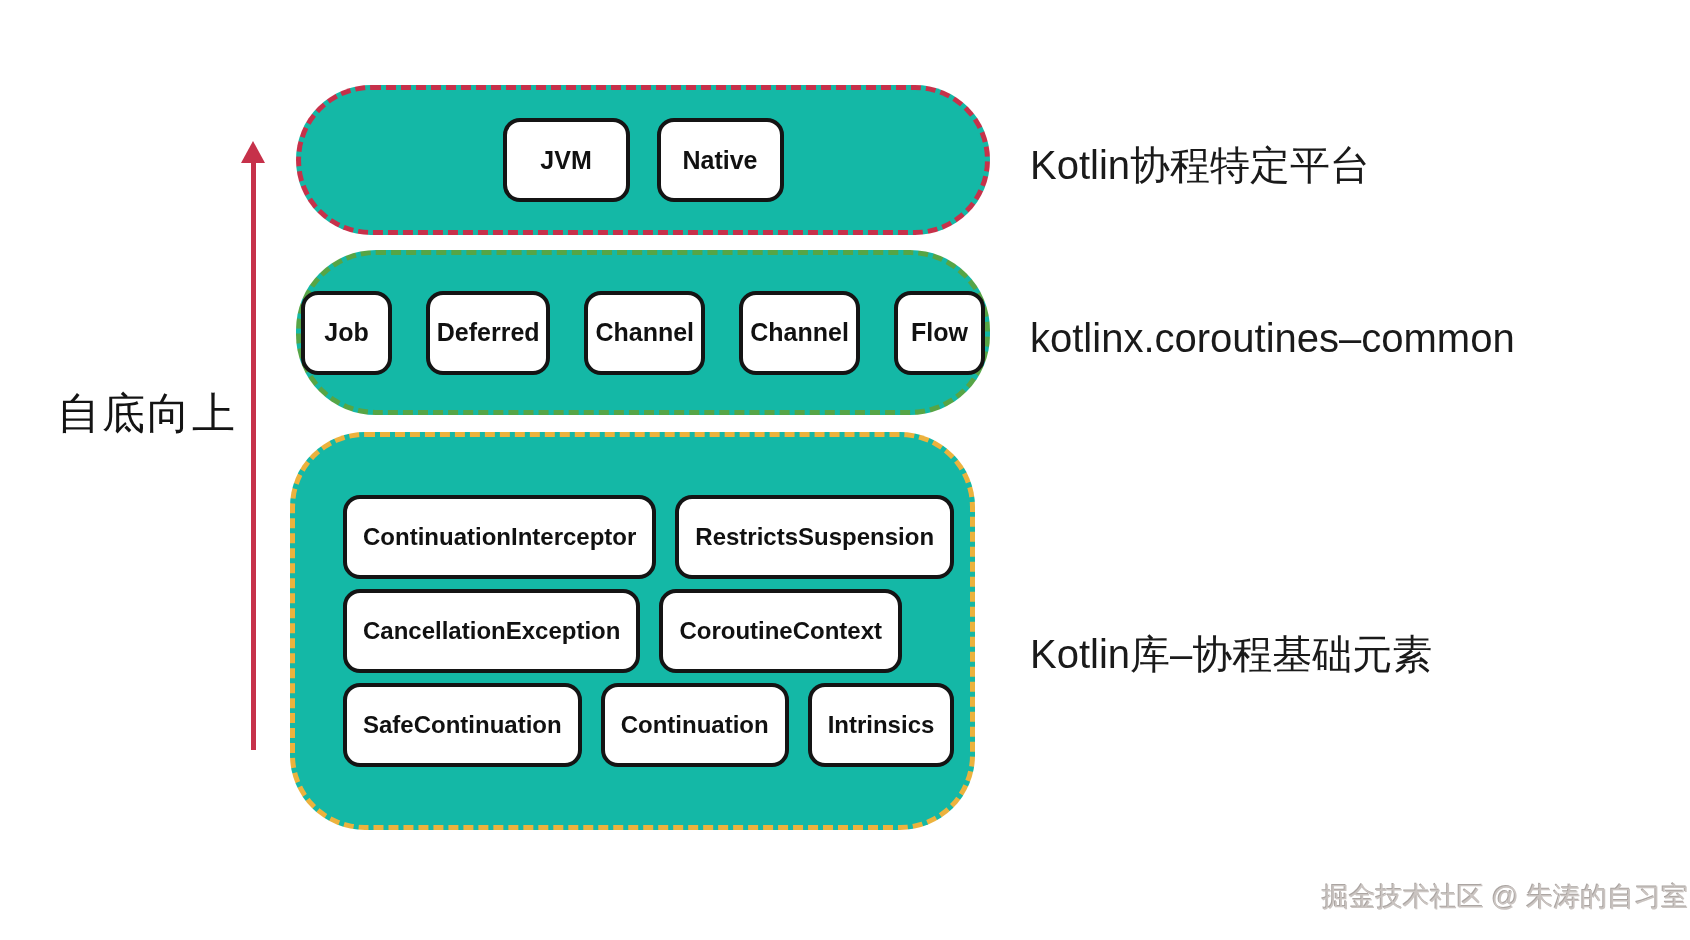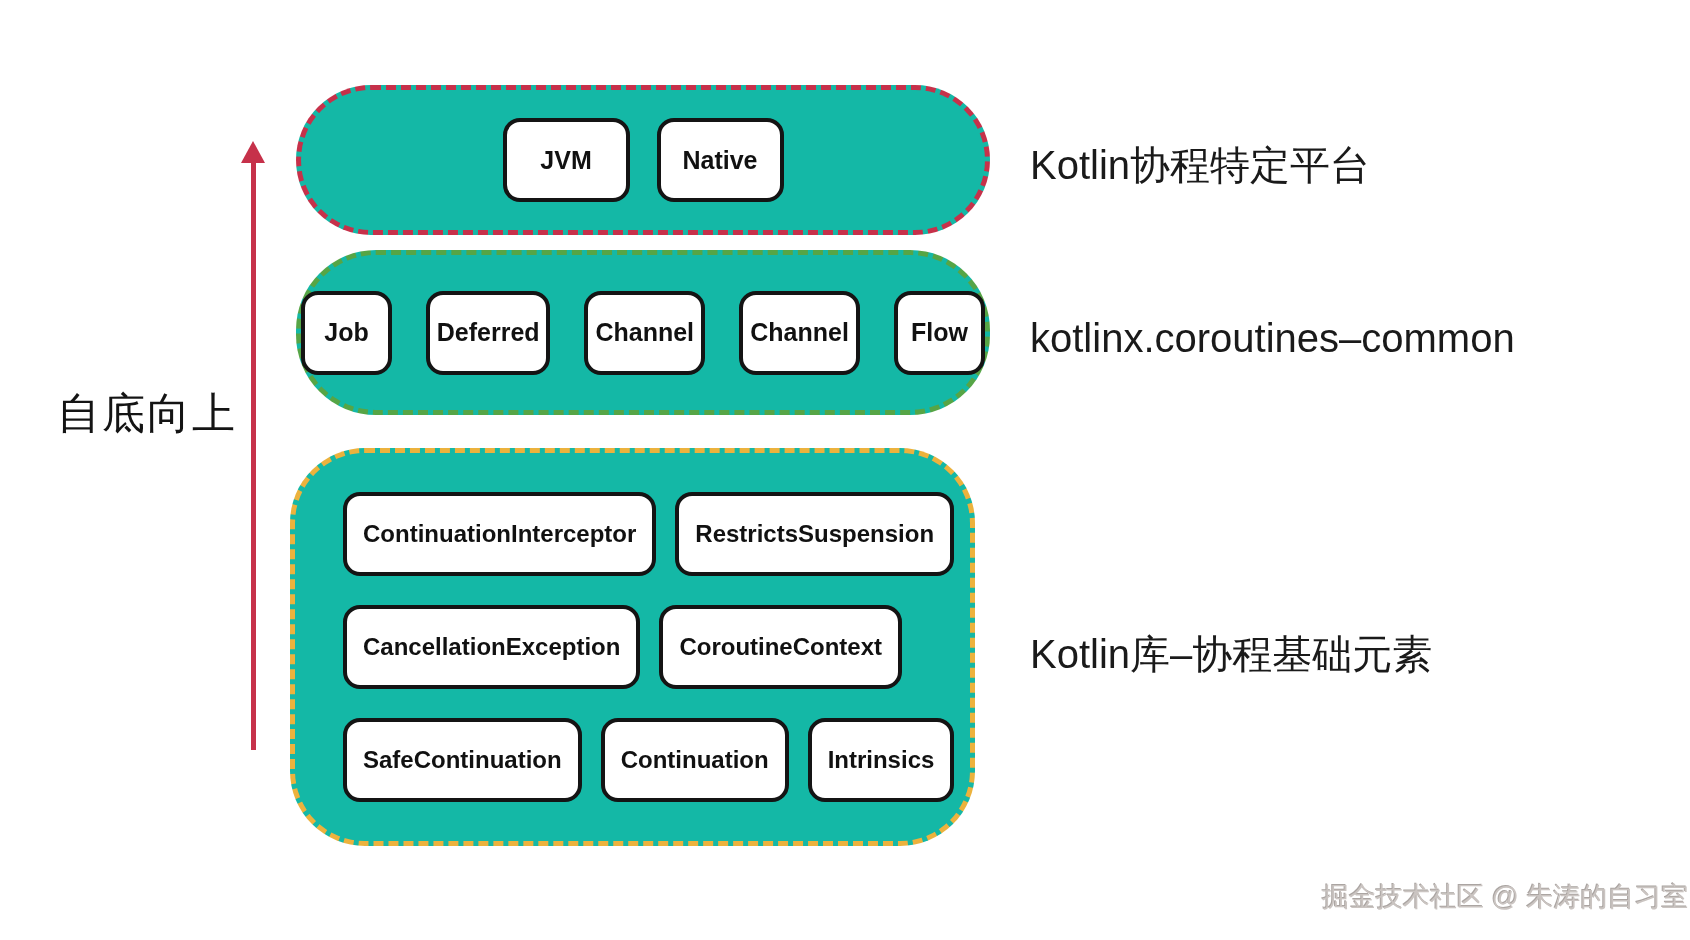--- a/index.html
+++ b/index.html
@@ -54,28 +54,28 @@
   }
   .group-common {
     left: 296px; top: 250px;
     width: 694px; height: 165px;
     border: 5px dashed #56a546;
     border-radius: 80px;
     justify-content: space-between;
     gap: 34px;
   }
   .group-base {
-    left: 290px; top: 448px;
+    left: 290px; top: 432px;
     width: 685px; height: 398px;
     border: 5px dashed #ecb23d;
     border-radius: 75px;
     flex-direction: column;
     align-items: flex-start;
     justify-content: center;
-    gap: 29px;
+    gap: 10px;
     padding-left: 48px;
   }
   .box-row { display: flex; gap: 19px; }
 
   
   .box {
     border: 4px solid #141414;
     border-radius: 17px;
     height: 84px;
     display: flex;

